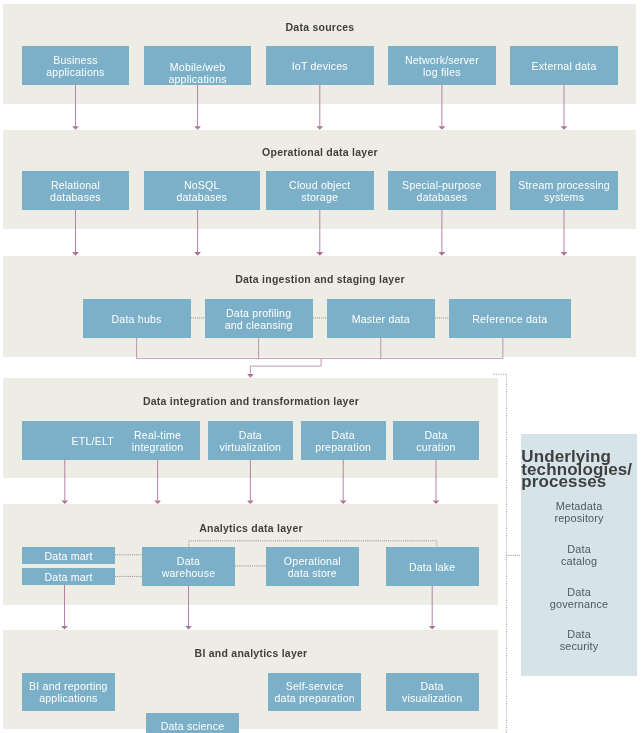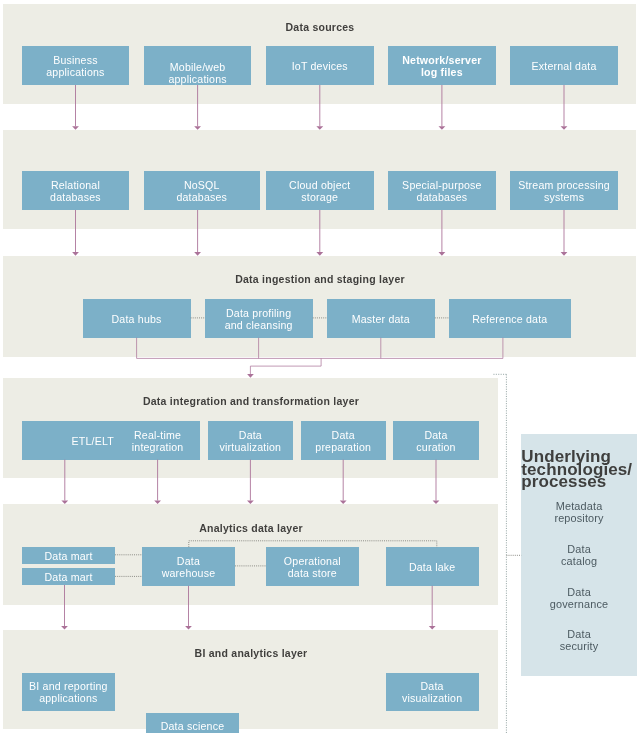--- a/index.html
+++ b/index.html
@@ -43,32 +43,33 @@
       <div class="node-lines">
         <span>Mobile/web</span>
         <span>applications</span>
       </div>
     </div>
 <div class="node" style="left:265.9px;top:46.0px;width:107.7px;height:39.0px;">
       <div class="node-lines">
         <span>IoT devices</span>
       </div>
     </div>
-<div class="node" style="left:388.05px;top:46.0px;width:107.7px;height:39.0px;font-weight:bold;">
+<div class="node" style="left:388.05px;top:46.0px;width:107.7px;height:39.0px;">
       <div class="node-lines">
         <span>Network/server</span>
         <span>log files</span>
       </div>
     </div>
 <div class="node" style="left:510.2px;top:46.0px;width:107.7px;height:39.0px;">
       <div class="node-lines">
         <span>External data</span>
       </div>
     </div>
 <div class="band" style="left:3.0px;top:129.9px;width:633.2px;height:99.5px;"></div>
+<div class="band-title" style="left:120.0px;top:146.3px;">Operational data layer</div>
 <div class="node" style="left:21.6px;top:171.0px;width:107.7px;height:39.0px;">
       <div class="node-lines">
         <span>Relational</span>
         <span>databases</span>
       </div>
     </div>
 <div class="node" style="left:143.75px;top:171.0px;width:116px;height:39.0px;">
       <div class="node-lines">
         <span>NoSQL</span>
         <span>databases</span>
@@ -180,20 +181,26 @@
 <div class="node" style="left:22.1px;top:672.9px;width:92.5px;height:37.8px;">
       <div class="node-lines">
         <span>BI and reporting</span>
         <span>applications</span>
       </div>
     </div>
 <div class="node" style="left:145.5px;top:672.9px;width:93.9px;height:37.8px;margin-top:40px;">
       <div class="node-lines">
         <span>Data science</span>
         <span>applications</span>
+      </div>
+    </div>
+<div class="node" style="left:268.4px;top:672.9px;width:92.5px;height:37.8px;">
+      <div class="node-lines">
+        <span>Self-service</span>
+        <span>data preparation</span>
       </div>
     </div>
 <div class="node" style="left:385.5px;top:672.9px;width:93.2px;height:37.8px;">
       <div class="node-lines">
         <span>Data</span>
         <span>visualization</span>
       </div>
     </div>
 <div class="side-panel" style="left:521.3px;top:433.8px;width:115.5px;height:242.6px;">
   <div class="side-title">

